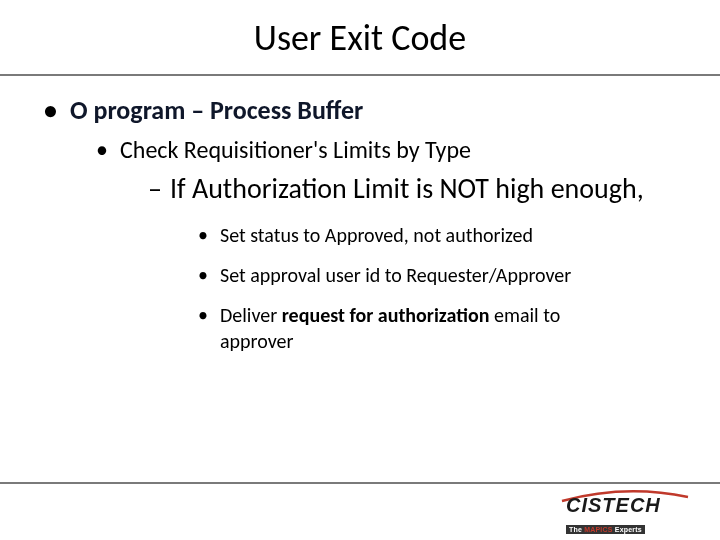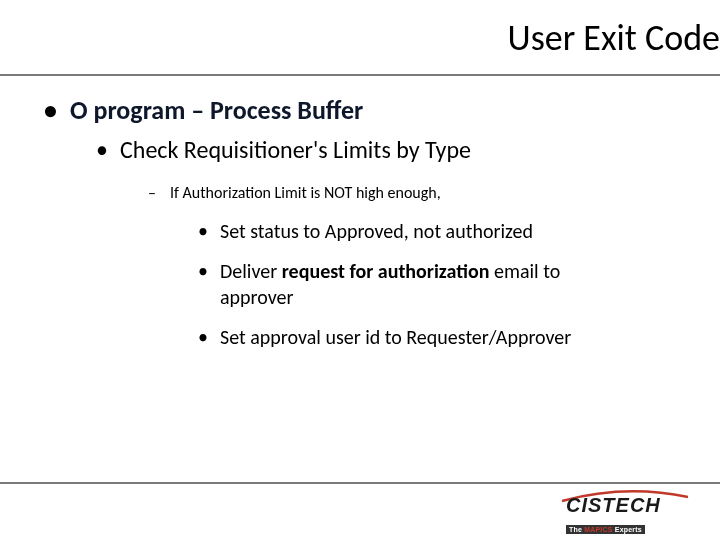--- a/index.html
+++ b/index.html
@@ -10,21 +10,21 @@
     body {
       width: 720px;
       height: 540px;
       background: #ffffff;
       font-family: Calibri, "Segoe UI", Arial, sans-serif;
       color: #000000;
       position: relative;
       overflow: hidden;
     }
     .slide-title {
-      text-align: right;
+      text-align: center;
       font-size: 36px;
       font-weight: 400;
       padding-top: 16px;
       padding-bottom: 14px;
       color: #000;
     }
     .title-rule {
       border: 0;
       border-top: 2px solid #7a7a7a;
       margin: 0;
@@ -55,27 +55,27 @@
       line-height: 1.35;
       margin-top: 6px;
     }
     .l2::before {
       content: "•";
       position: absolute;
       left: 66px;
       color: #000;
     }
     .l3 {
-      font-size: 16px;
+      font-size: 28px;
       font-weight: 400;
       color: #000;
       padding-left: 140px;
       position: relative;
       line-height: 1.35;
-      margin-top: 16px;
+      margin-top: 4px;
     }
     .l3::before {
       content: "–";
       position: absolute;
       left: 118px;
       color: #000;
     }
     .l4 {
       font-size: 20px;
       font-weight: 400;
@@ -145,24 +145,24 @@
 <body>
 
 <h1 class="slide-title">User Exit Code</h1>
 <hr class="title-rule">
 
 <div class="content">
   <div class="l1">O program – Process Buffer</div>
   <div class="l2">Check Requisitioner's Limits by Type</div>
   <div class="l3">If Authorization Limit is NOT high enough,</div>
   <div class="l4">Set status to Approved, not authorized</div>
+  <div class="l4">Set approval user id to Requester/Approver</div>
   <div class="l4">
     <span>Deliver </span><span class="bold">request for authorization</span><span> email to approver</span>
   </div>
-  <div class="l4">Set approval user id to Requester/Approver</div>
 </div>
 
 <hr class="footer-rule">
 
 <div class="logo">
   <svg class="logo-swoosh" viewBox="0 0 130 14">
     <path d="M2 12 Q 65 -5 128 8" stroke="#c0392b" stroke-width="2.5" fill="none"></path>
   </svg>
   <div class="logo-top">CISTECH</div>
   <div class="logo-bottom">

